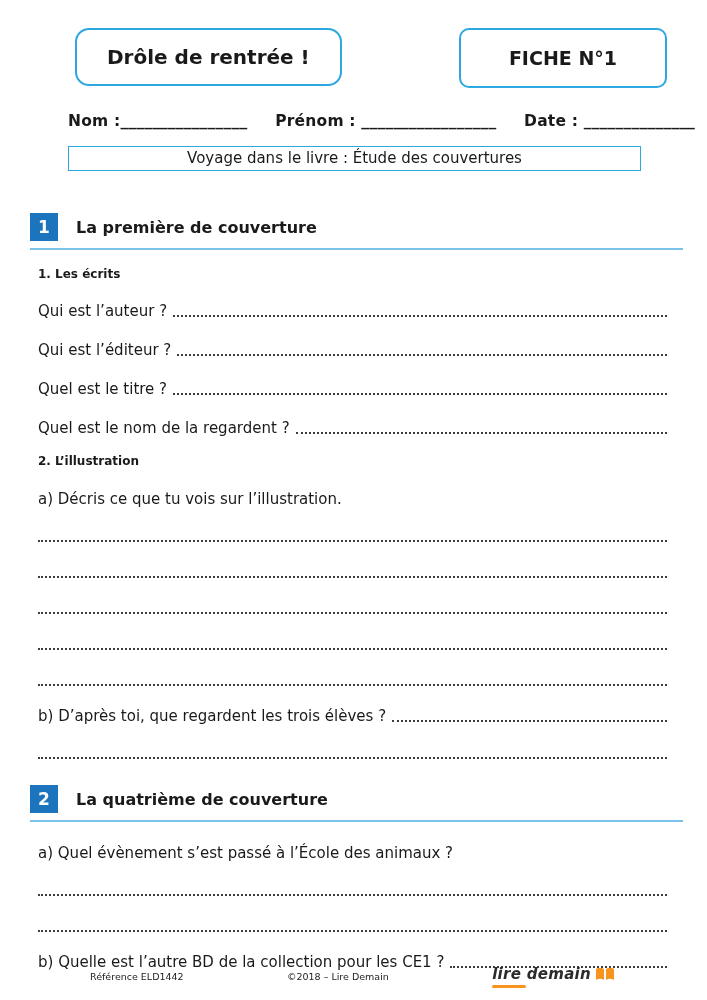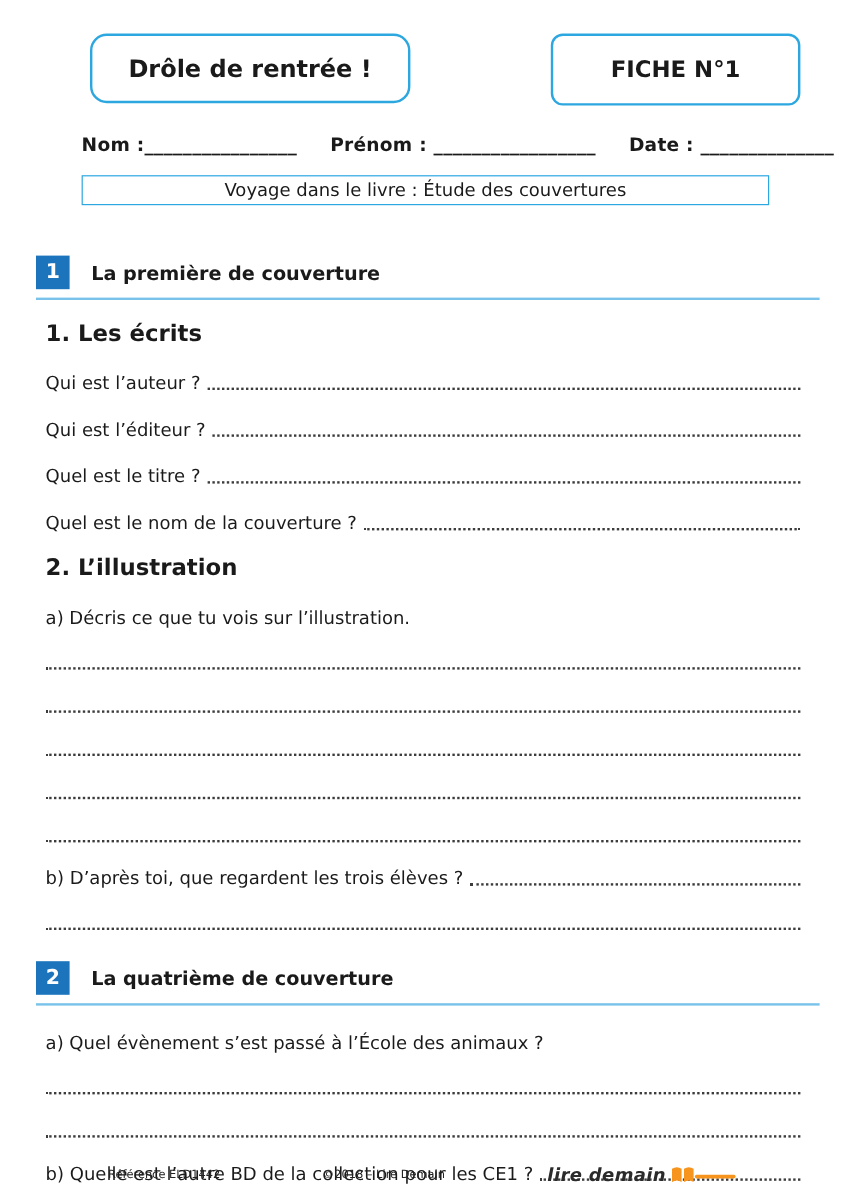--- a/index.html
+++ b/index.html
@@ -57,40 +57,40 @@
   .badge {
     width: 28px; height: 28px;
     background: var(--badge); color: #ffffff;
     font-weight: bold; font-size: 17px;
     display: flex; align-items: center; justify-content: center;
   }
   .section-title { font-weight: bold; font-size: 16px; }
 
   
   .content { margin: 0 40px 0 38px; font-size: 15px; }
-  .sub-heading { margin-top: 17px; font-weight: bold; font-size: 19px; }
+  .sub-heading { margin-top: 17px; font-weight: bold; font-size: 12px; }
   .q-row { display: flex; align-items: flex-end; margin-top: 21px; }
   .q-text { white-space: nowrap; }
   .dots-fill {
     flex: 1; margin-left: 6px;
     border-bottom: 2px dotted var(--dots);
     transform: translateY(-3px);
   }
   .plain-q { margin-top: 22px; }
   .answer-line { height: 36px; border-bottom: 2px dotted var(--dots); }
   .answer-line.first { height: 34px; }
 
   
   .footer {
     position: absolute; left: 0; right: 0; bottom: 12px;
     display: flex; align-items: center; justify-content: space-between;
     padding: 0 92px 0 90px;
     font-size: 9.5px; color: #222; gap: 40px;
   }
-  .logo { display: flex; align-items: center; }
+  .logo { display: flex; flex-direction: column; align-items: flex-start; }
   .logo-row { display: flex; align-items: center; gap: 4px; }
   .logo-text {
     font-style: italic; font-weight: bold; font-size: 15px; color: #2b2b2b;
     letter-spacing: 0.3px;
   }
   .logo-tagline-bar {
     width: 34px; height: 3px; background: var(--orange);
     border-radius: 2px; margin-top: 2px; margin-right: 2px;
   }
 </style>
@@ -130,21 +130,21 @@
     </div>
     <div class="q-row">
       <span class="q-text">Qui est l’éditeur ?</span>
       <span class="dots-fill"></span>
     </div>
     <div class="q-row">
       <span class="q-text">Quel est le titre ?</span>
       <span class="dots-fill"></span>
     </div>
     <div class="q-row">
-      <span class="q-text">Quel est le nom de la couverture ?</span>
+      <span class="q-text">Quel est le nom de la regardent ?</span>
       <span class="dots-fill"></span>
     </div>
 
     <div class="sub-heading">2. L’illustration</div>
 
     <div class="plain-q">a) Décris ce que tu vois sur l’illustration.</div>
     <div class="answer-line first"></div>
     <div class="answer-line"></div>
     <div class="answer-line"></div>
     <div class="answer-line"></div>

